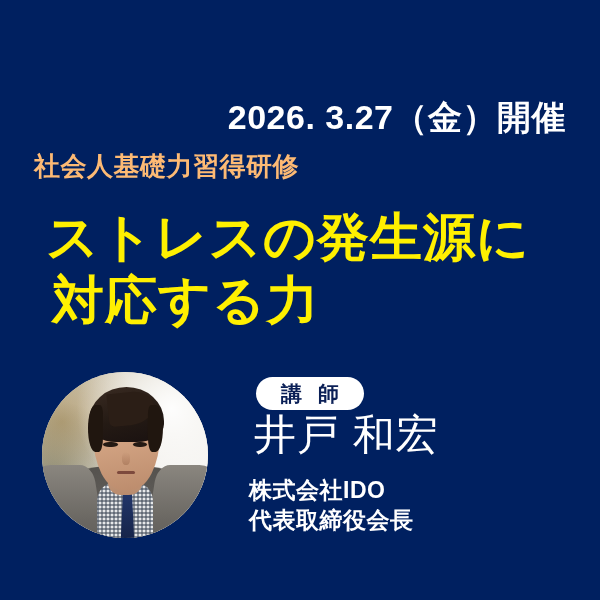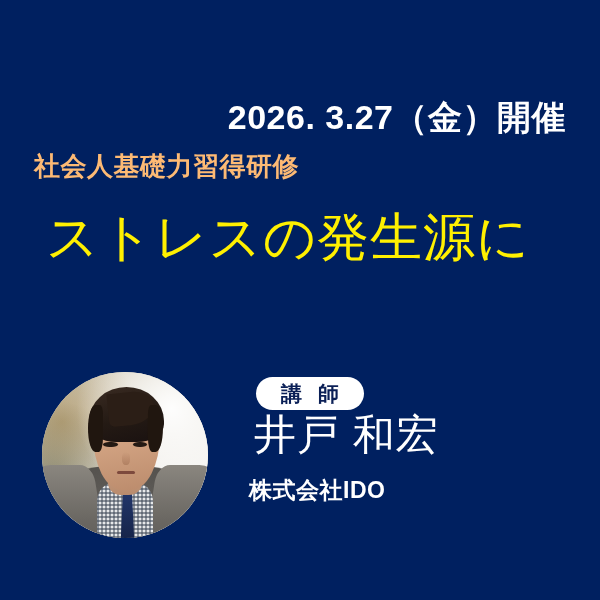--- a/index.html
+++ b/index.html
@@ -46,21 +46,21 @@
     white-space: nowrap;
   }
 
   
   .title-block {
     position: absolute;
     top: 206px;
     left: 46px;
     color: #fff000;
     font-size: 52px;
-    font-weight: normal;
+    font-weight: bold;
     line-height: 1.22;
     letter-spacing: 1px;
   }
   .title-line-2 {
     padding-left: 6px;
   }
 
   
   .portrait {
     position: absolute;
@@ -283,20 +283,21 @@
 <body>
 
 <div id="poster">
 
   <div class="date-line">2026. 3.27（金）開催</div>
 
   <div class="kicker">社会人基礎力習得研修</div>
 
   <div class="title-block">
     <div class="title-line-1">ストレスの発生源に</div>
+    <div class="title-line-2">対応する力</div>
   </div>
 
   <div class="portrait">
     <div class="photo">
       <div class="jacket"></div>
       <div class="shirt"></div>
       <div class="tie"></div>
       <div class="neck"></div>
       <div class="ear-l"></div>
       <div class="ear-r"></div>
@@ -313,15 +314,16 @@
       <div class="hair-side right"></div>
     </div>
   </div>
 
   <div class="badge">講 師</div>
 
   <div class="speaker-name">井戸 和宏</div>
 
   <div class="affiliation">
     <div>株式会社IDO</div>
+    <div>代表取締役会長</div>
   </div>
 
 </div>
 
 </body></html>

